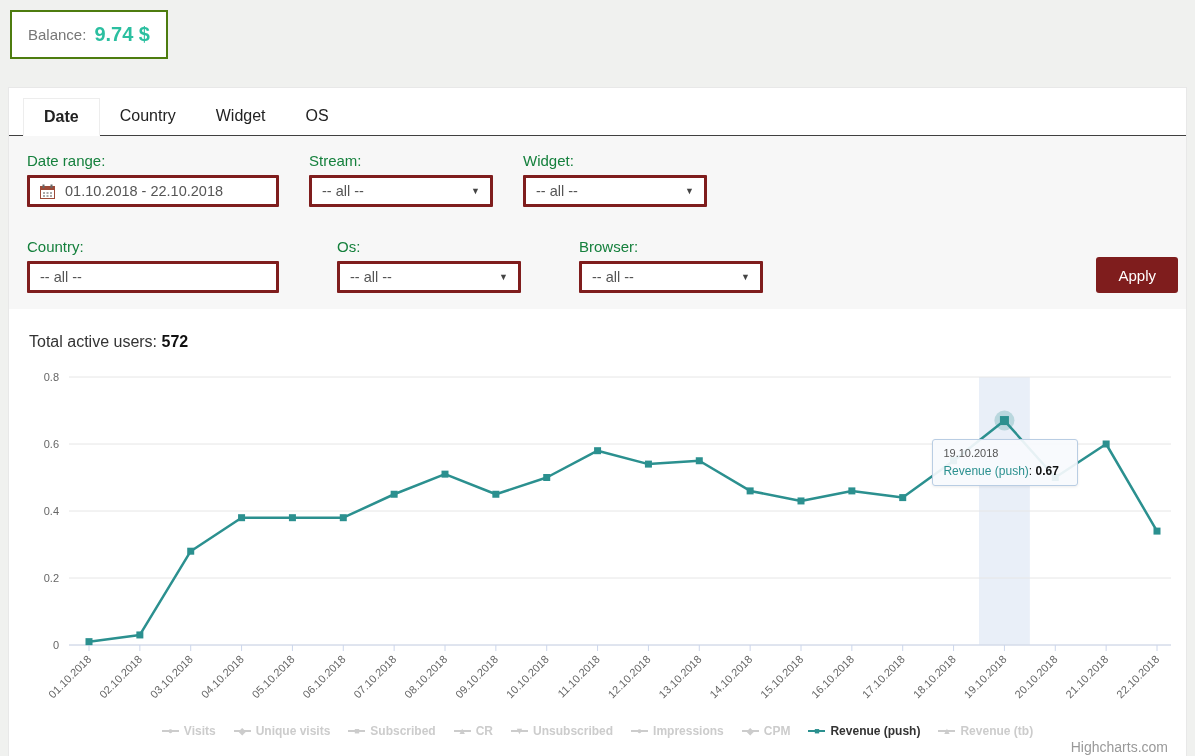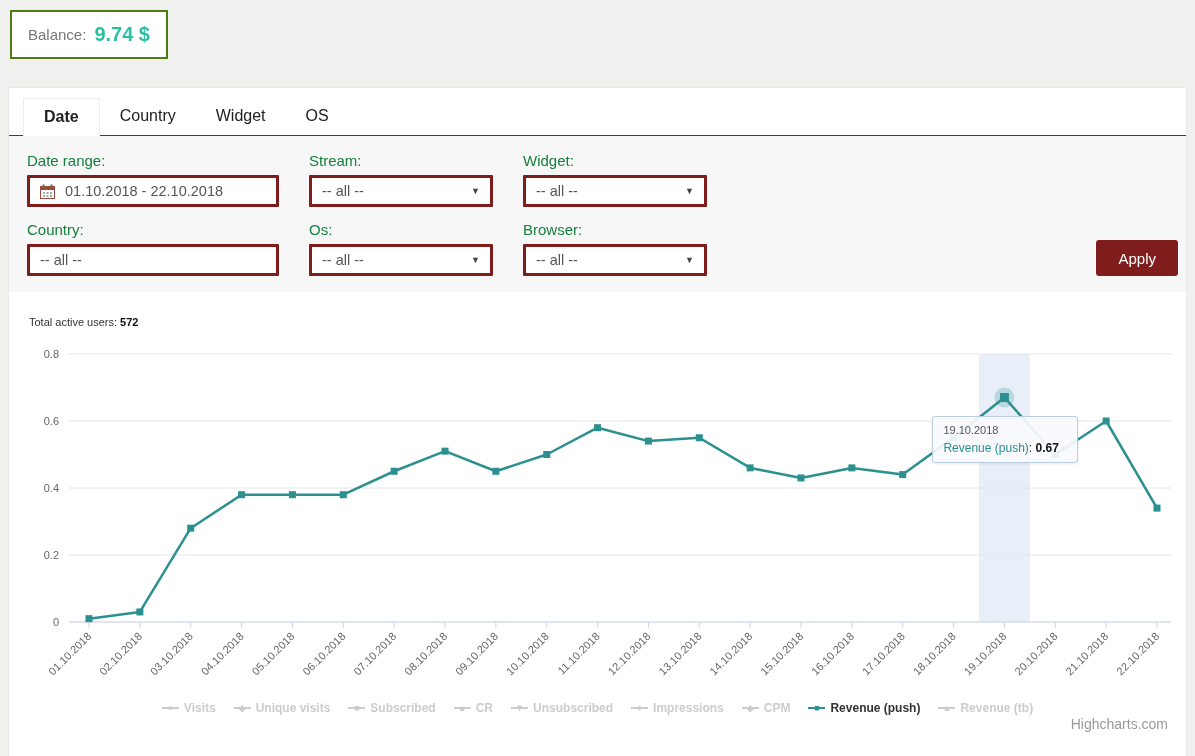--- a/index.html
+++ b/index.html
@@ -7,33 +7,33 @@
   .topbar { padding:10px 10px 28px 10px; }
   .balance-box { display:inline-flex; align-items:center; background:#fff; border:2px solid #4d7c0f; padding:11px 16px; }
   .balance-label { font-size:15px; color:#777; }
   .balance-value { font-size:20px; font-weight:bold; color:#2bbfa0; margin-left:8px; }
   .card { background:#fff; margin:0 8px; border:1px solid #e8e8e8; border-bottom:none; min-height:670px; }
   .tabs { display:flex; padding:10px 14px 0 14px; border-bottom:1px solid #404040; background:#fff; }
   .tab { padding:9px 20px; font-size:16px; color:#222; cursor:pointer; }
   .tab.active { font-weight:bold; border:1px solid #ededed; border-bottom:1px solid #fff; margin-bottom:-1px; background:#fff; }
   .filters { background:#f7f7f7; padding:12px 8px 16px 18px; }
   .filter-row { display:flex; align-items:flex-end; margin-top:4px; }
-  .filter-row + .filter-row { margin-top:14px; }
+  .filter-row + .filter-row { margin-top:31px;gap:28px; }
   .filter-field { margin-right:30px; }
   .filter-field label { display:block; font-size:15px; color:#15803d; margin-bottom:6px; }
   .wide { width:252px; }
   .narrow { width:184px; }
   .text-like, .select-like, .date-input { height:32px; background:#fff; border:3px solid #7f1d1d; border-radius:1px; font-size:14.5px; color:#555; display:flex; align-items:center; padding:0 10px; width:100%; }
   .select-like { justify-content:space-between; cursor:pointer; }
   .select-arrow { font-size:9px; color:#444; margin-left:8px; }
   .date-input { cursor:pointer; }
   .cal-btn { display:inline-flex; margin-right:10px; cursor:pointer; }
   .apply-wrap { margin-left:auto; }
   .apply-btn { background:#7f1d1d; color:#fff; border:none; border-radius:3px; font-size:15px; padding:0 22px; height:36px; cursor:pointer; font-family:"Liberation Sans", sans-serif; }
-  .summary { padding:24px 20px 12px 20px; font-size:11px; color:#333; }
+  .summary { padding:24px 20px 12px 20px; font-size:16px; color:#333; }
   .summary b { color:#111; }
   .chart-wrap { position:relative; padding:4px 12px 18px 12px; }
   #chart-svg { display:block; font-family:"Liberation Sans", sans-serif; }
   .tooltip { position:absolute; width:146px; background:rgba(247,250,253,0.92); border:1px solid #b9cde3; border-radius:3px; padding:7px 10px; box-shadow:0 1px 3px rgba(0,0,0,0.08); pointer-events:none; }
   .tt-date { font-size:11px; color:#555; margin-bottom:5px; }
   .tt-row { font-size:12px; color:#222; }
   .tt-series { color:#2b908f; }
   .tt-value { font-weight:bold; color:#111; }
   .legend { text-align:center; margin-top:14px; }
   .lg-item { display:inline-flex; align-items:center; margin:0 9px; font-size:12px; font-weight:bold; color:#333; cursor:pointer; }

